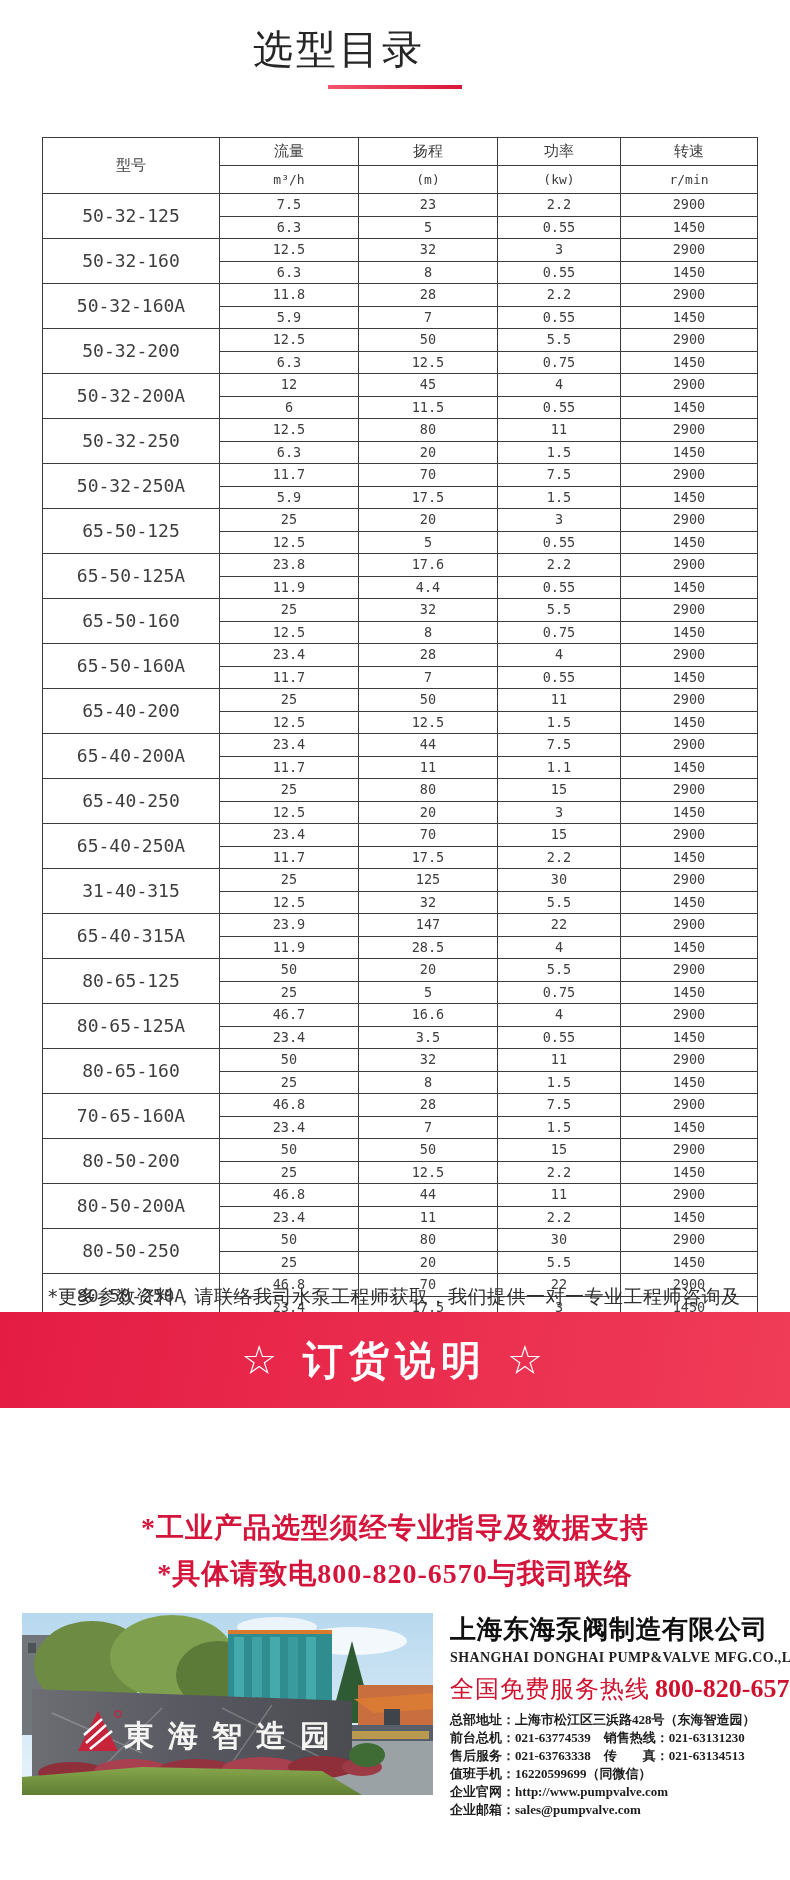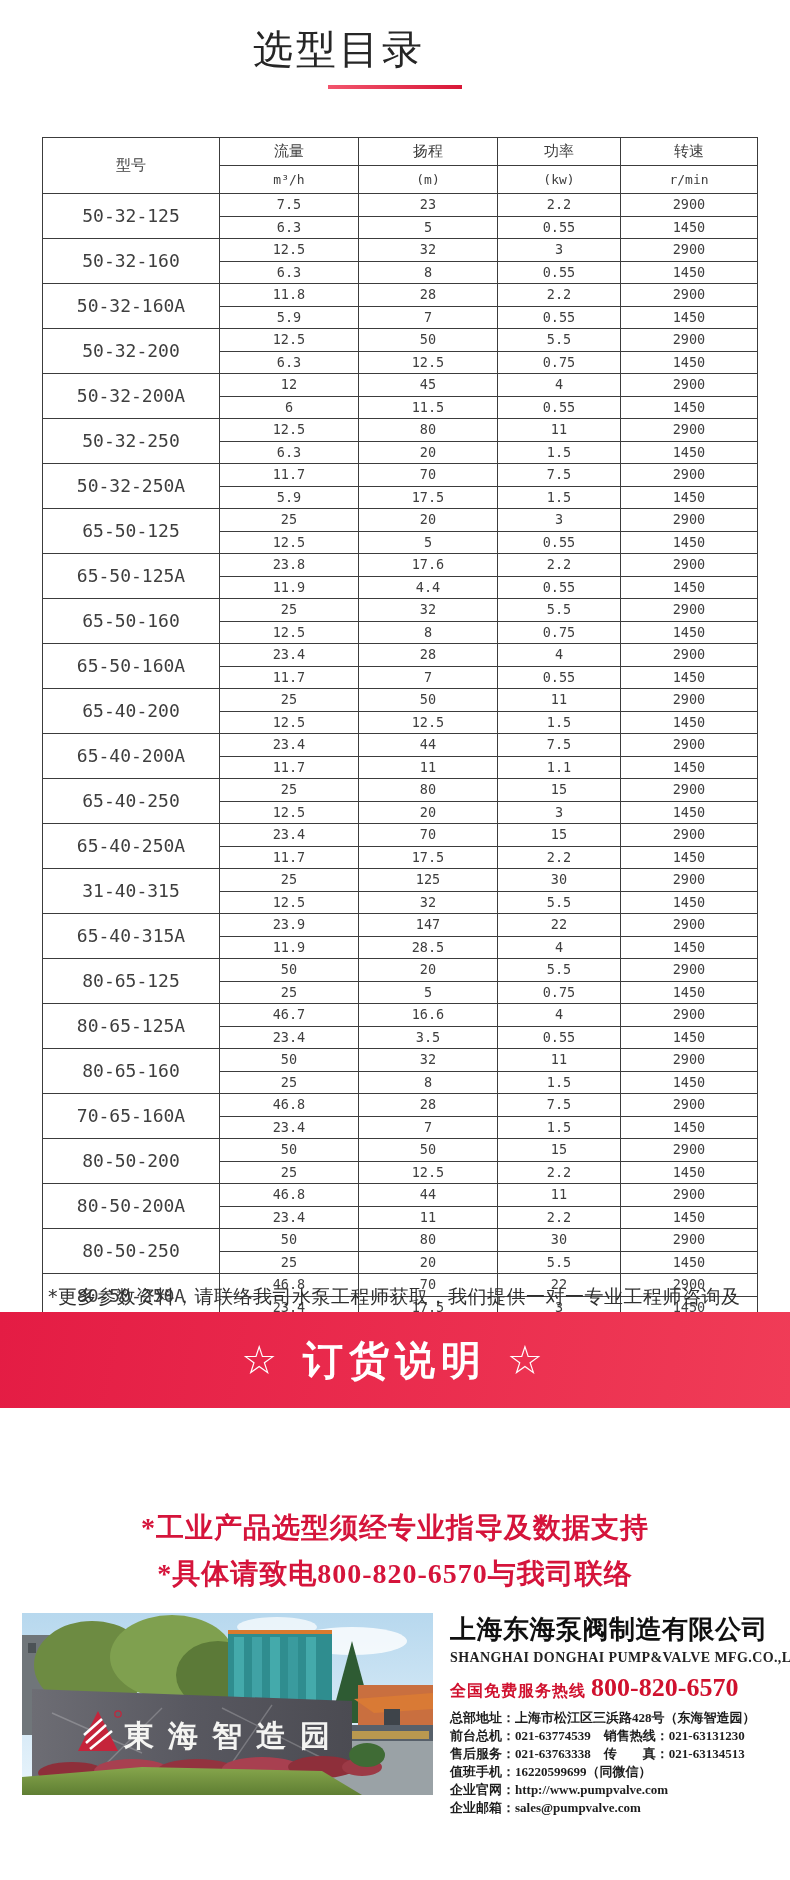--- a/index.html
+++ b/index.html
@@ -77,21 +77,21 @@
     font-size:26px;font-weight:900;color:#101010;letter-spacing:0.5px;
     font-family:"DejaVu Sans","Liberation Sans",sans-serif;white-space:nowrap;
   }
   .company-en{
     margin-top:3px;font-size:14px;font-weight:700;color:#222222;
     font-family:"Liberation Serif","DejaVu Serif",serif;letter-spacing:0.4px;
     white-space:nowrap;
   }
   .hotline{margin-top:7px;white-space:nowrap;color:var(--hotline_red);}
   .hotline .hotline-label{
-    font-size:16px;font-weight:700;letter-spacing:1px;
+    font-size:24px;font-weight:400;letter-spacing:1px;
     font-family:"DejaVu Sans","Liberation Sans",sans-serif;
   }
   .hotline .hotline-number{
     font-size:26px;font-weight:700;
     font-family:"Liberation Serif","DejaVu Serif",serif;
   }
   .contacts{margin-top:6px;}
   .contacts .contact-line{
     font-size:13px;line-height:18px;font-weight:700;color:#1d1d1d;
     font-family:"Liberation Serif","DejaVu Serif",serif;white-space:nowrap;

